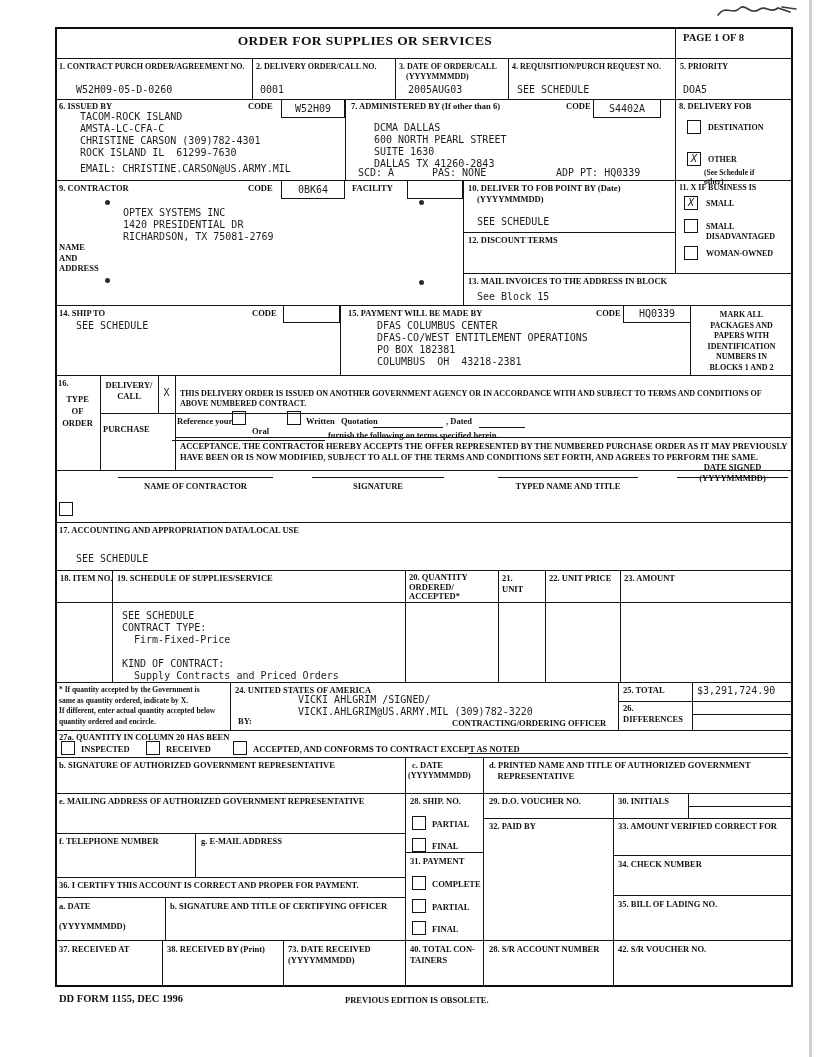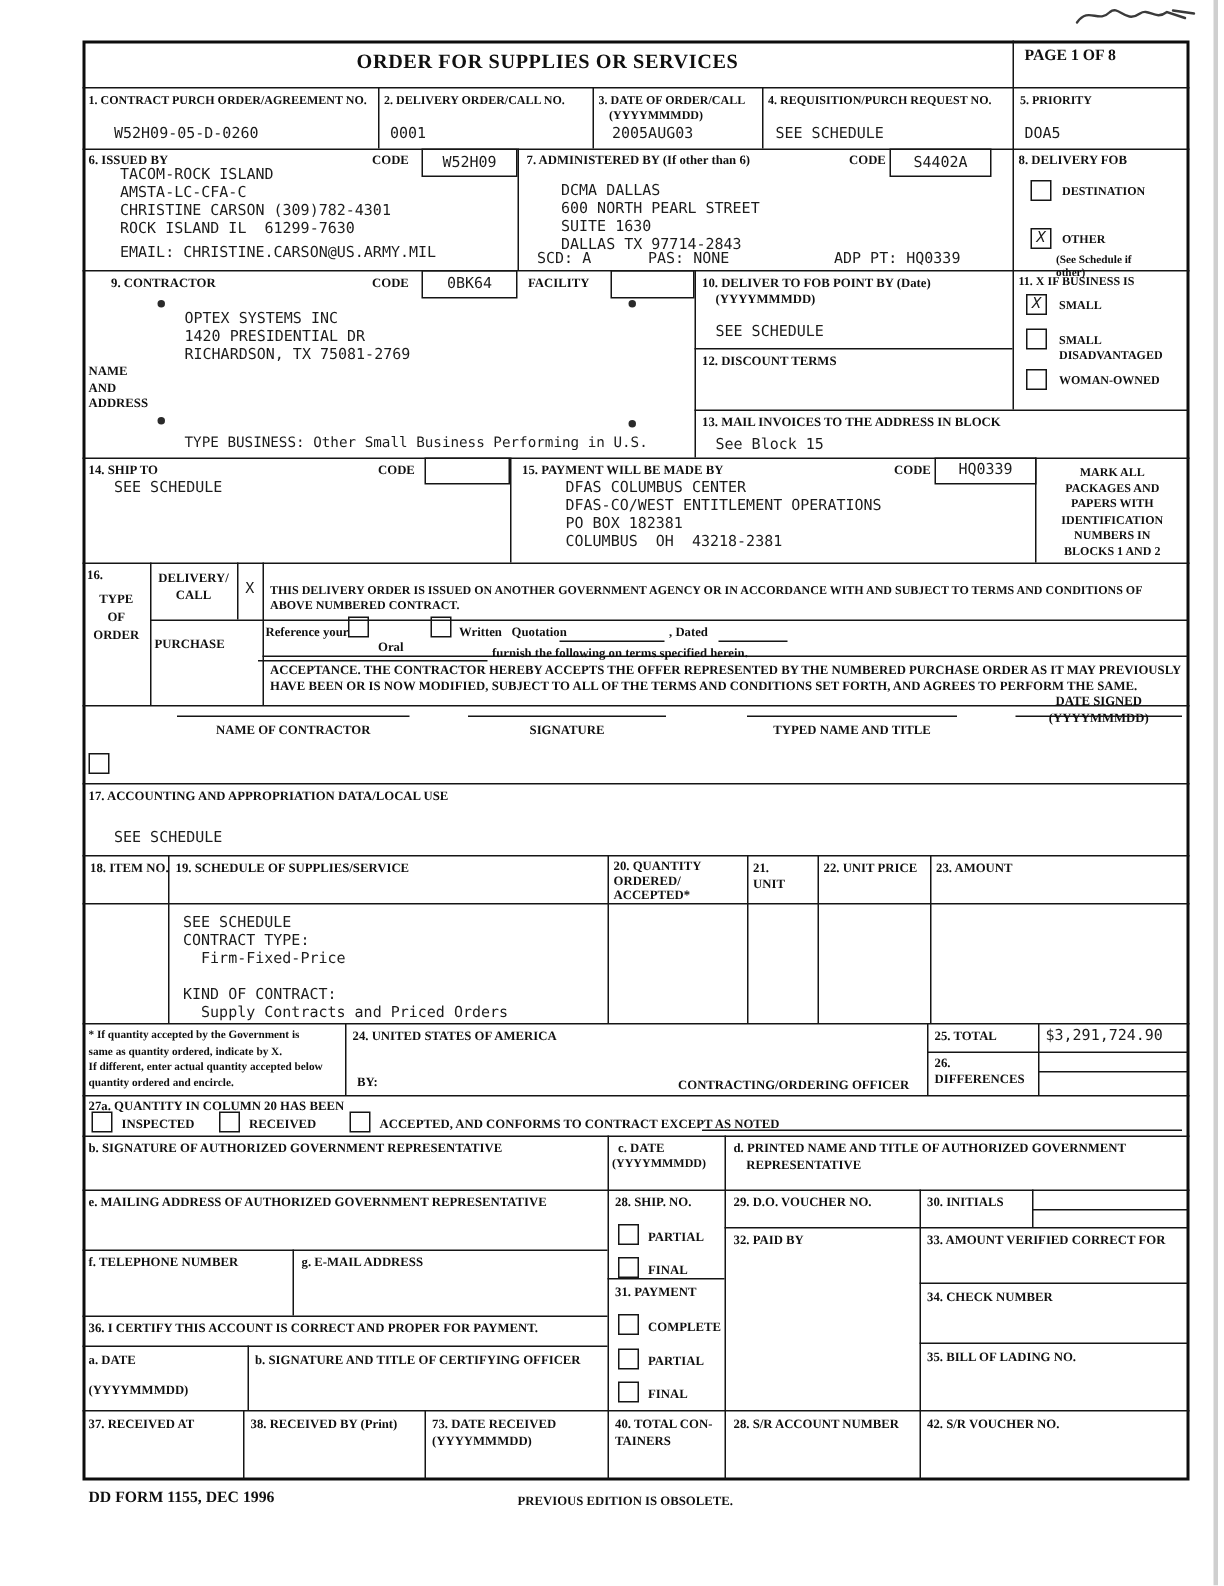--- a/index.html
+++ b/index.html
@@ -118,50 +118,49 @@
 ROCK ISLAND IL  61299-7630</div>
   <div class="m" style="left:80px;top:163px">EMAIL: CHRISTINE.CARSON@US.ARMY.MIL</div>
 
   <div class="t s85" style="left:351px;top:101px">7. ADMINISTERED BY (If other than 6)</div>
   <div class="t s85" style="left:566px;top:101px">CODE</div>
   <i class="bx" style="left:593px;top:99px;width:68px;height:19px"></i>
   <div class="m ctr" style="left:593px;top:103px;width:68px">S4402A</div>
   <div class="m" style="left:374px;top:122px">DCMA DALLAS
 600 NORTH PEARL STREET
 SUITE 1630
-DALLAS TX 97714-2843</div>
+DALLAS TX 41260-2843</div>
   <div class="m" style="left:358px;top:167px">SCD: A</div>
   <div class="m" style="left:432px;top:167px">PAS: NONE</div>
   <div class="m" style="left:556px;top:167px">ADP PT: HQ0339</div>
 
   <div class="t s85" style="left:679px;top:101px">8. DELIVERY FOB</div>
   <i class="cb" style="left:687px;top:120px"></i>
   <div class="t s8" style="left:708px;top:123px">DESTINATION</div>
   <i class="cb" style="left:687px;top:152px">X</i>
   <div class="t s8" style="left:708px;top:155px">OTHER</div>
   <div class="t s7 pre" style="left:704px;top:168px">(See Schedule if
 other)</div>
 
-  <div class="t s85" style="left:74px;top:183px">9. CONTRACTOR</div>
+  <div class="t s85" style="left:59px;top:183px">9. CONTRACTOR</div>
   <div class="t s85" style="left:248px;top:183px">CODE</div>
   <i class="bx" style="left:281px;top:180px;width:64px;height:19px"></i>
   <div class="m ctr" style="left:281px;top:184px;width:64px">0BK64</div>
   <div class="t s85" style="left:352px;top:183px">FACILITY</div>
   <i class="bx" style="left:407px;top:180px;width:56px;height:19px"></i>
   <i class="dot" style="left:105px;top:200px"></i>
   <i class="dot" style="left:419px;top:200px"></i>
   <i class="dot" style="left:105px;top:278px"></i>
   <i class="dot" style="left:419px;top:280px"></i>
   <div class="t s85 pre" style="left:59px;top:242px">NAME
 AND
 ADDRESS</div>
   <div class="m" style="left:123px;top:207px">OPTEX SYSTEMS INC
 1420 PRESIDENTIAL DR
 RICHARDSON, TX 75081-2769</div>
-  <div class="m m9" style="left:123px;top:290px">TYPE BUSINESS: Other Small Business Performing in U.S.</div>
 
   <div class="t s85" style="left:468px;top:183px">10. DELIVER TO FOB POINT BY (Date)</div>
   <div class="t s85" style="left:477px;top:194px">(YYYYMMMDD)</div>
   <div class="m" style="left:477px;top:216px">SEE SCHEDULE</div>
   <div class="t s85" style="left:468px;top:235px">12. DISCOUNT TERMS</div>
   <div class="t s85" style="left:468px;top:276px">13. MAIL INVOICES TO THE ADDRESS IN BLOCK</div>
   <div class="m" style="left:477px;top:291px">See Block 15</div>
 
   <div class="t s8" style="left:679px;top:183px">11. X IF BUSINESS IS</div>
   <i class="cb" style="left:684px;top:196px">X</i>
@@ -241,20 +240,22 @@
   Firm-Fixed-Price
 
 KIND OF CONTRACT:
   Supply Contracts and Priced Orders</div>
 
   <div class="t s7" style="left:59px;top:685px;width:170px;line-height:10.5px;white-space:pre-line">* If quantity accepted by the Government is
 same as quantity ordered, indicate by X.
 If different, enter actual quantity accepted below
 quantity ordered and encircle.</div>
   <div class="t s85" style="left:235px;top:685px">24. UNITED STATES OF AMERICA</div>
+  <div class="m" style="left:298px;top:694px">VICKI AHLGRIM /SIGNED/
+VICKI.AHLGRIM@US.ARMY.MIL (309)782-3220</div>
   <div class="t s85" style="left:238px;top:716px">BY:</div>
   <div class="t s85" style="left:452px;top:718px">CONTRACTING/ORDERING OFFICER</div>
   <div class="t s85" style="left:623px;top:685px">25. TOTAL</div>
   <div class="m" style="left:697px;top:685px">$3,291,724.90</div>
   <div class="t s85" style="left:623px;top:703px">26.</div>
   <div class="t s85" style="left:623px;top:714px">DIFFERENCES</div>
 
   <div class="t s85" style="left:59px;top:732px">27a. QUANTITY IN COLUMN 20 HAS BEEN</div>
   <i class="cb" style="left:61px;top:741px"></i>
   <div class="t s85" style="left:81px;top:744px">INSPECTED</div>

